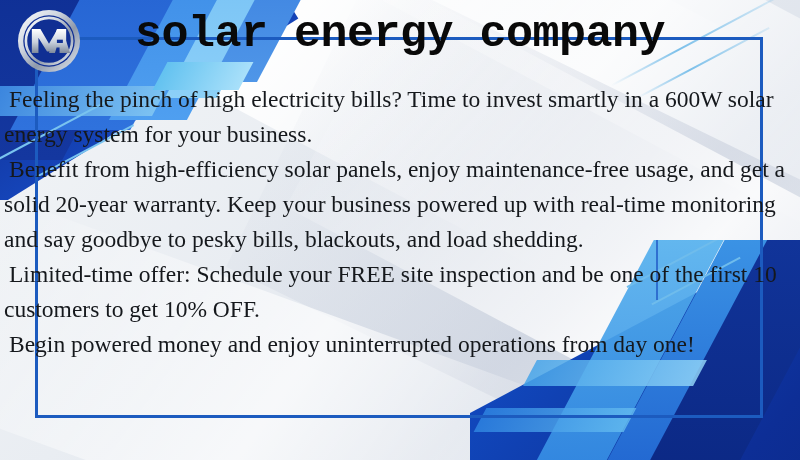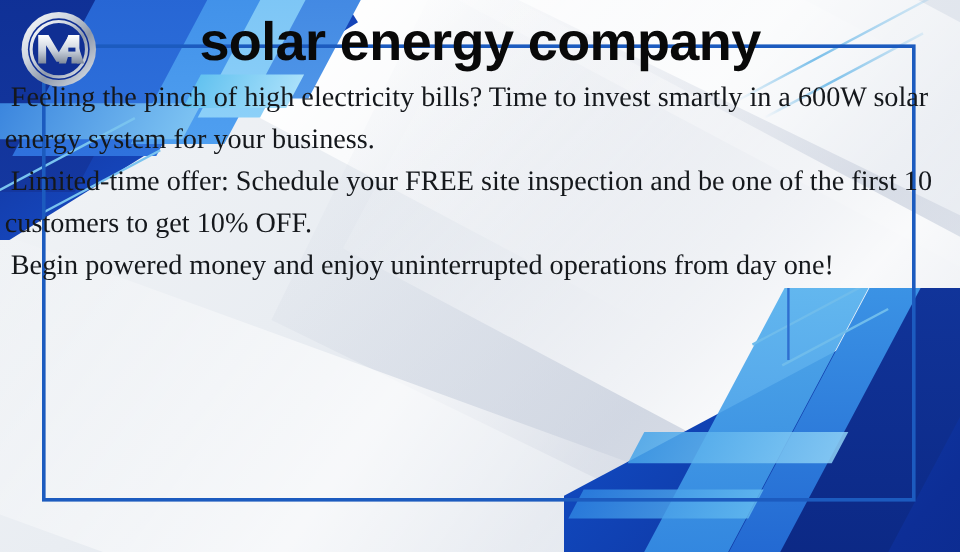--- a/index.html
+++ b/index.html
@@ -214,33 +214,33 @@
     width: 728px; height: 381px;
     border: 3px solid #1c5bbf;
     box-sizing: border-box;
     z-index: 5;
   }
   .title {
     position: absolute;
     left: 0; right: 0;
     top: 9px;
     text-align: center;
-    font-family: Liberation Sans, sans-serif;
+    font-family: Liberation Mono, monospace;
     font-weight: bold;
     font-size: 45px;
     line-height: 52px;
     letter-spacing: -0.5px;
     color: #090909;
     z-index: 7;
   }
   .body-copy {
     position: absolute;
     left: 4px;
     right: 10px;
-    top: 64px;
+    top: 82px;
     font-size: 23.5px;
     line-height: 35px;
     color: #15181c;
     z-index: 7;
   }
   .body-copy p {
     margin: 0;
     text-indent: 5px;
   }
 </style>
@@ -304,17 +304,18 @@
     <path d="M50 68 L62 32 L70 32 L82 68 L73 68 L70.5 60 L61.5 60 L59 68 Z" fill="url(#letterGrad)"></path>
     <rect x="62" y="48" width="9" height="5" fill="#102f93"></rect>
   </svg>
 
   <div class="frame"></div>
 
   <div class="title">solar energy company</div>
 
   <div class="body-copy">
     <p>Feeling the pinch of high electricity bills? Time to invest smartly in a 600W solar energy system for your business.</p>
+    <p>Benefit from high-efficiency solar panels, enjoy maintenance-free usage, and get a solid 20-year warranty. Keep your business powered up with real-time monitoring and say goodbye to pesky bills, blackouts, and load shedding.</p>
     <p>Limited-time offer: Schedule your FREE site inspection and be one of the first 10 customers to get 10% OFF.</p>
     <p>Begin powered money and enjoy uninterrupted operations from day one!</p>
   </div>
 
 </div>
 
 </body></html>

